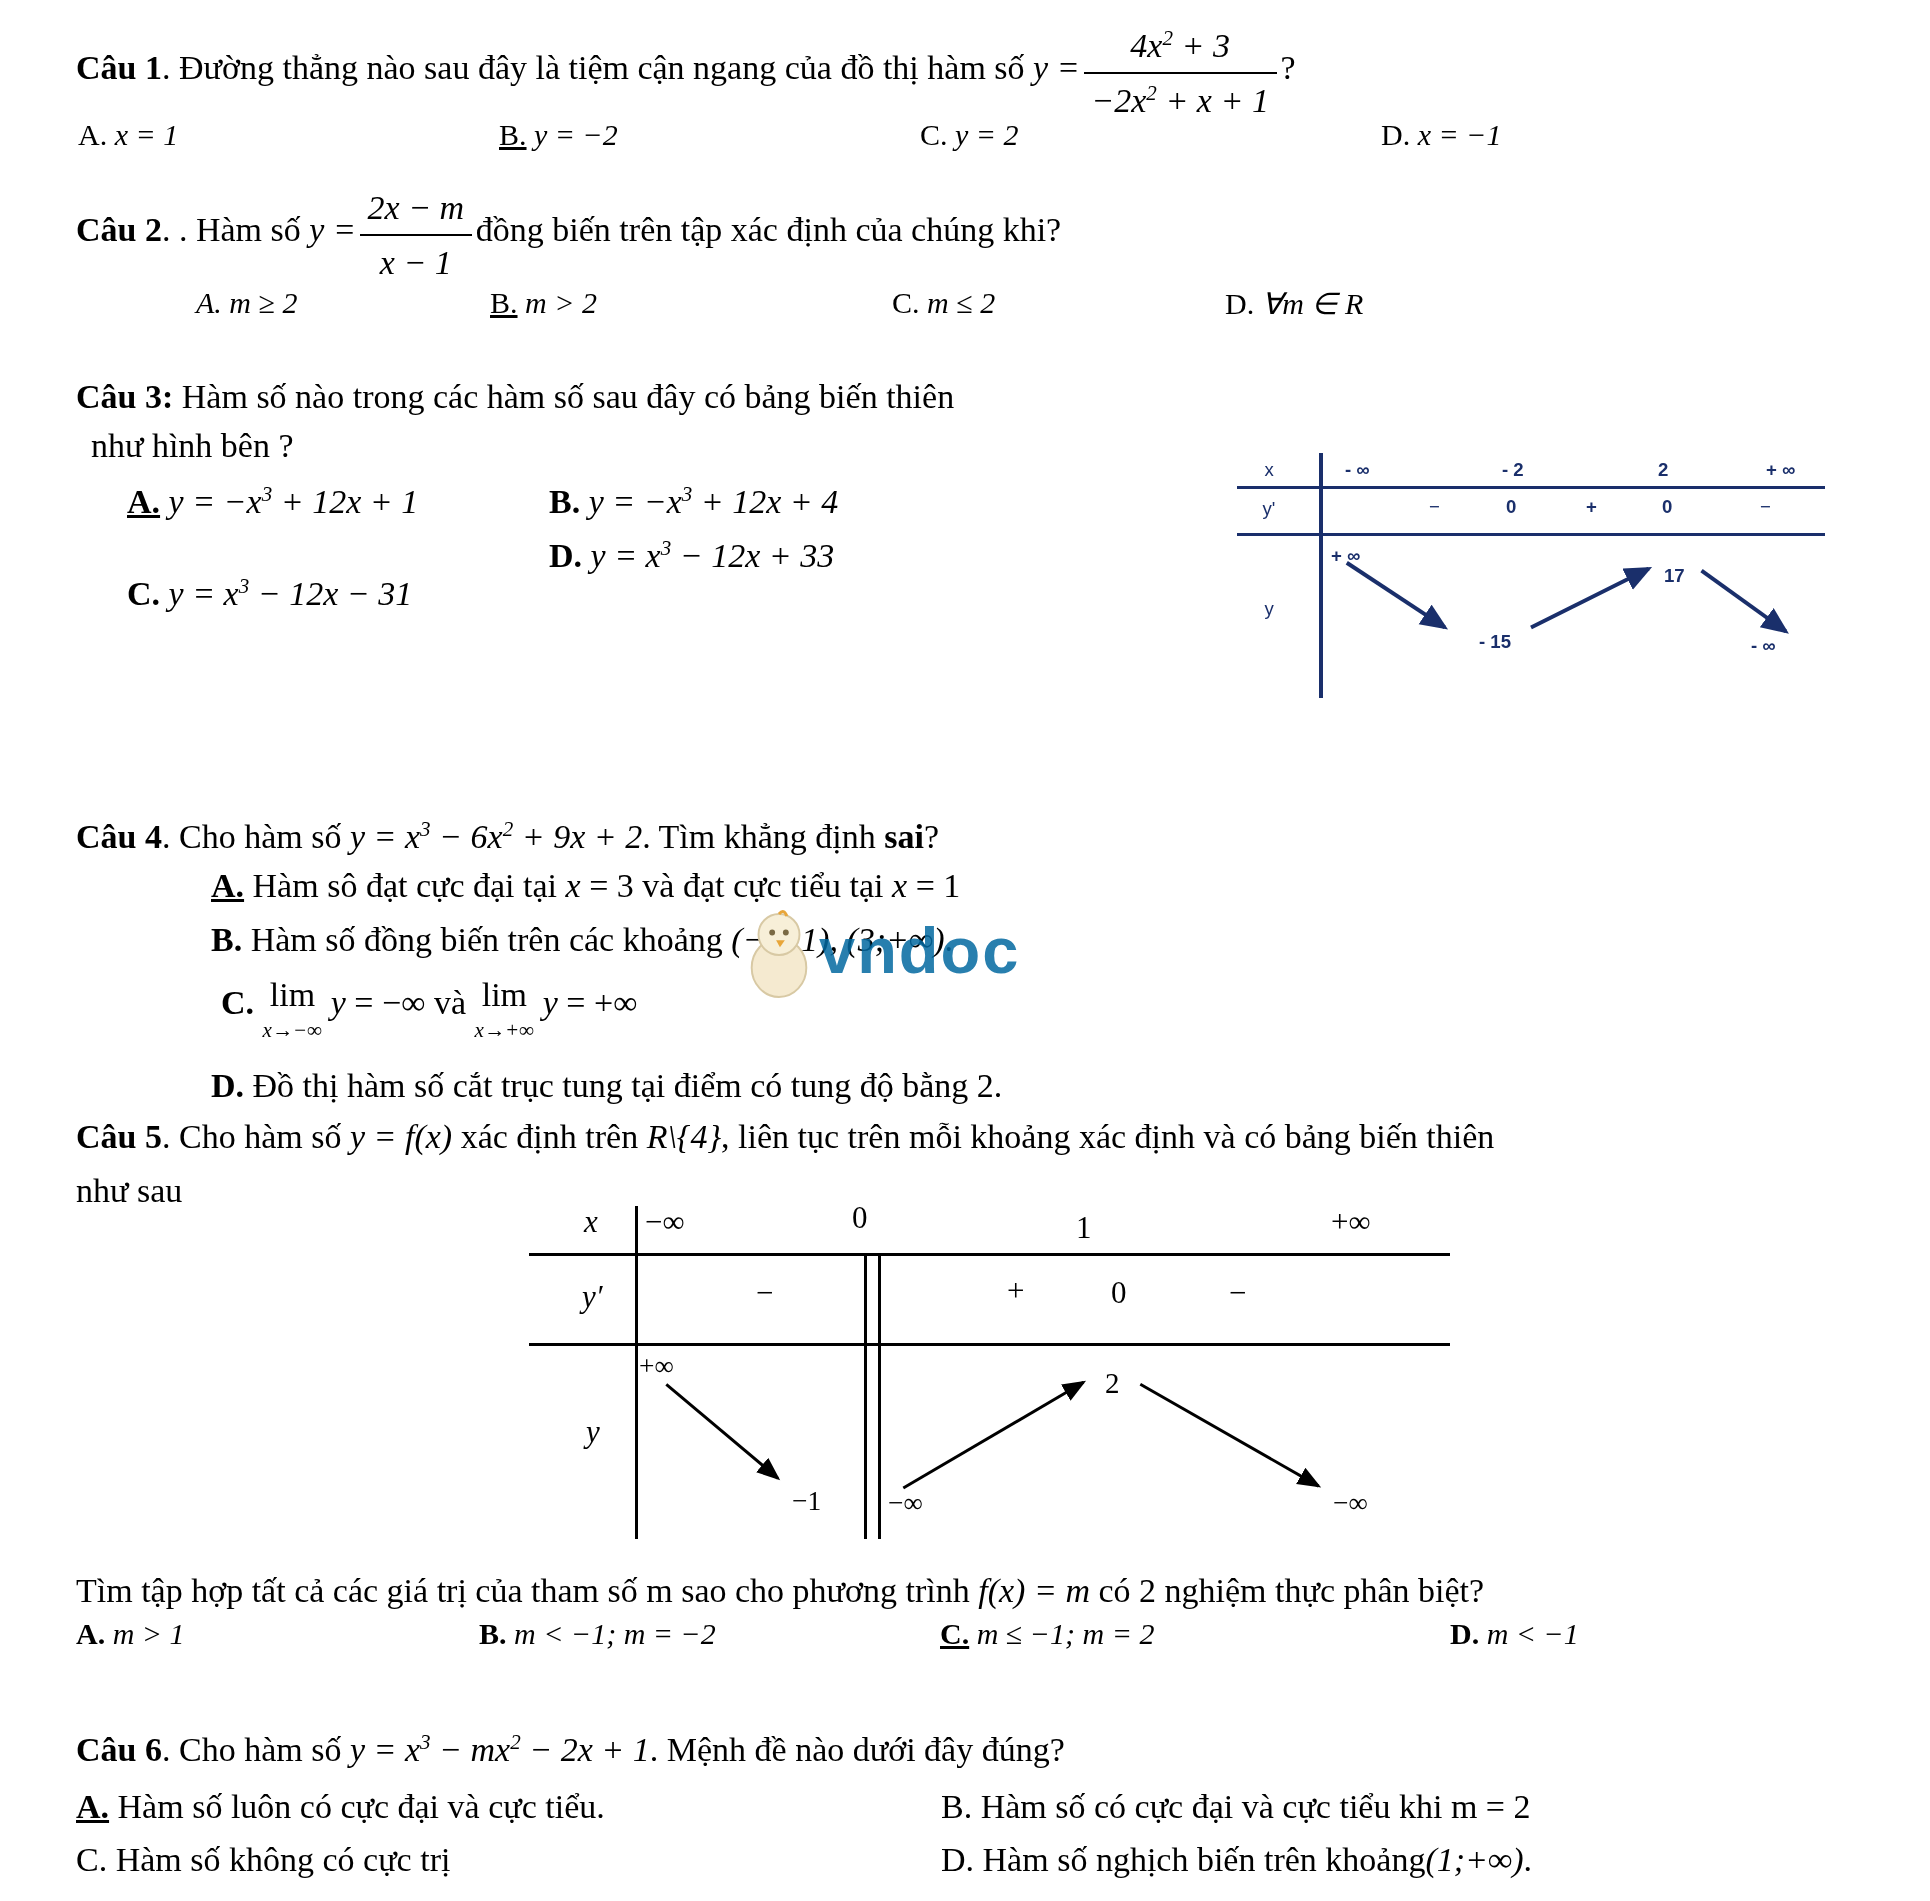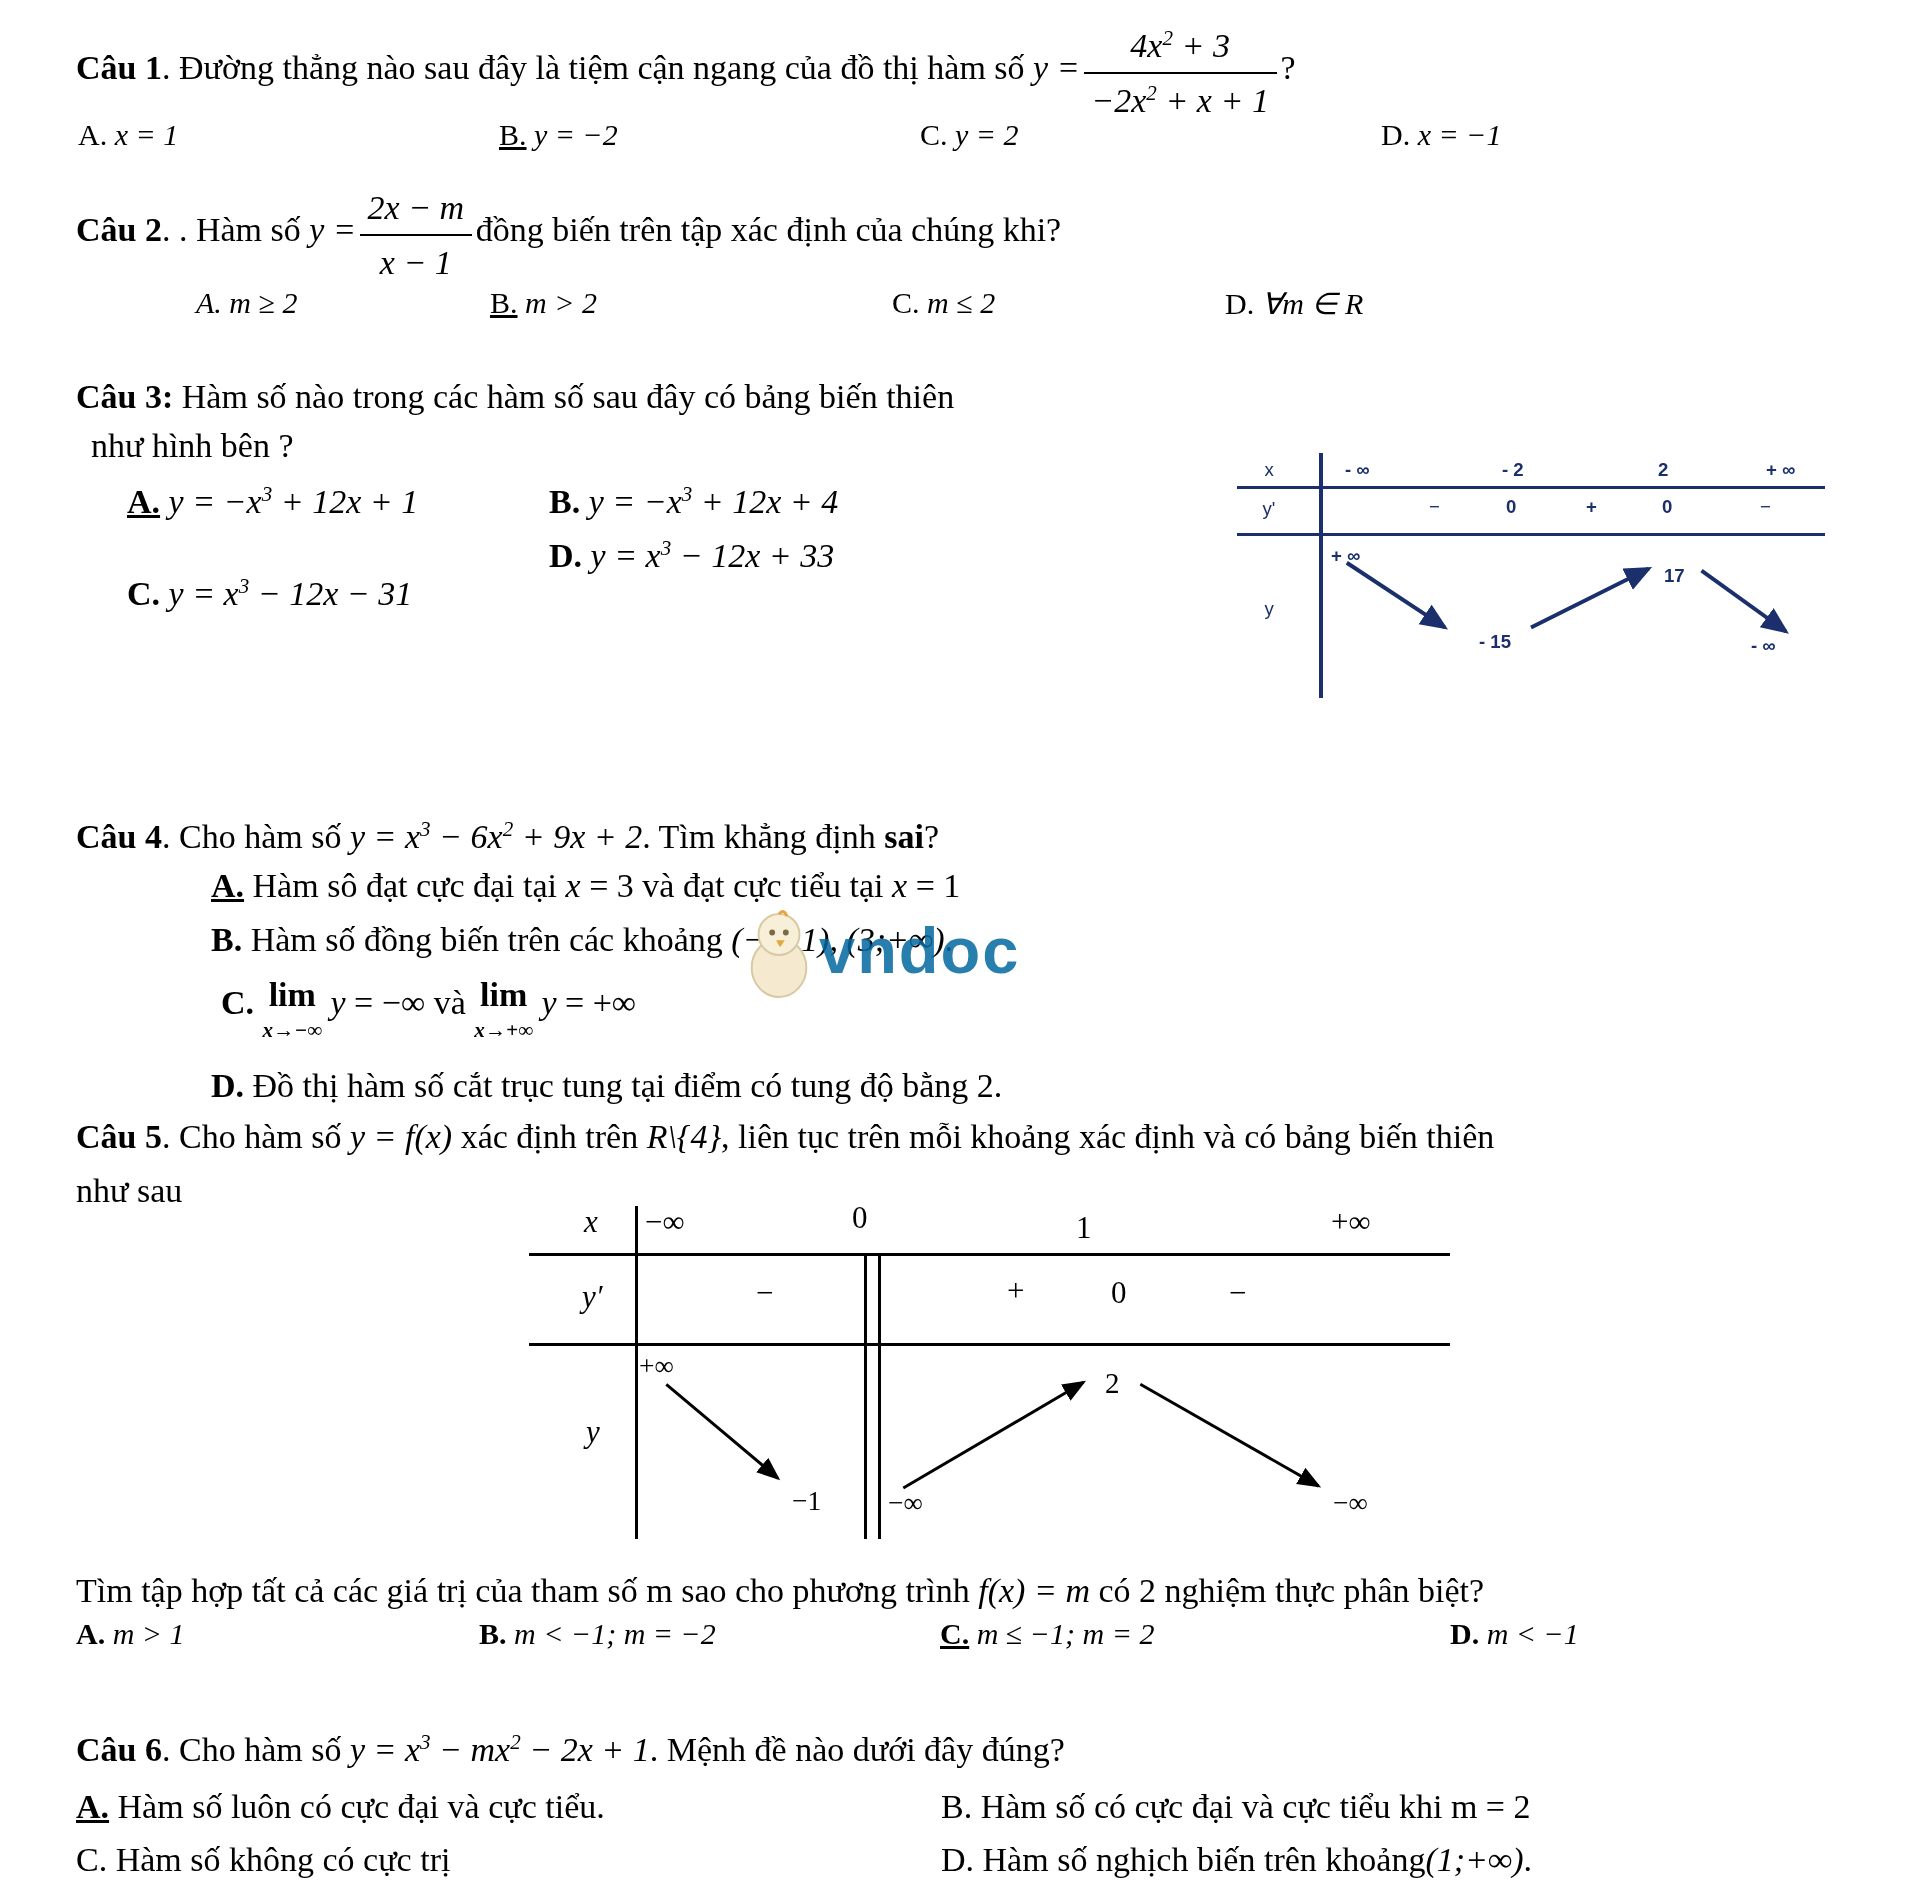--- a/index.html
+++ b/index.html
@@ -61,21 +61,20 @@
   }
   .opt { display: inline-block; }
 
   
   .lim {
     display: inline-block;
     text-align: center;
     vertical-align: middle;
     position: relative;
     top: 2px;
-    font-weight: bold;
   }
   .lim .top { display: block; font-style: normal; }
   .lim .bot { display: block; font-size: 0.62em; font-style: italic; margin-top: -3.9px; }
 
   
   #vartable1 {
     position: absolute;
     left: 1237px;
     top: 453px;
     width: 588px;

